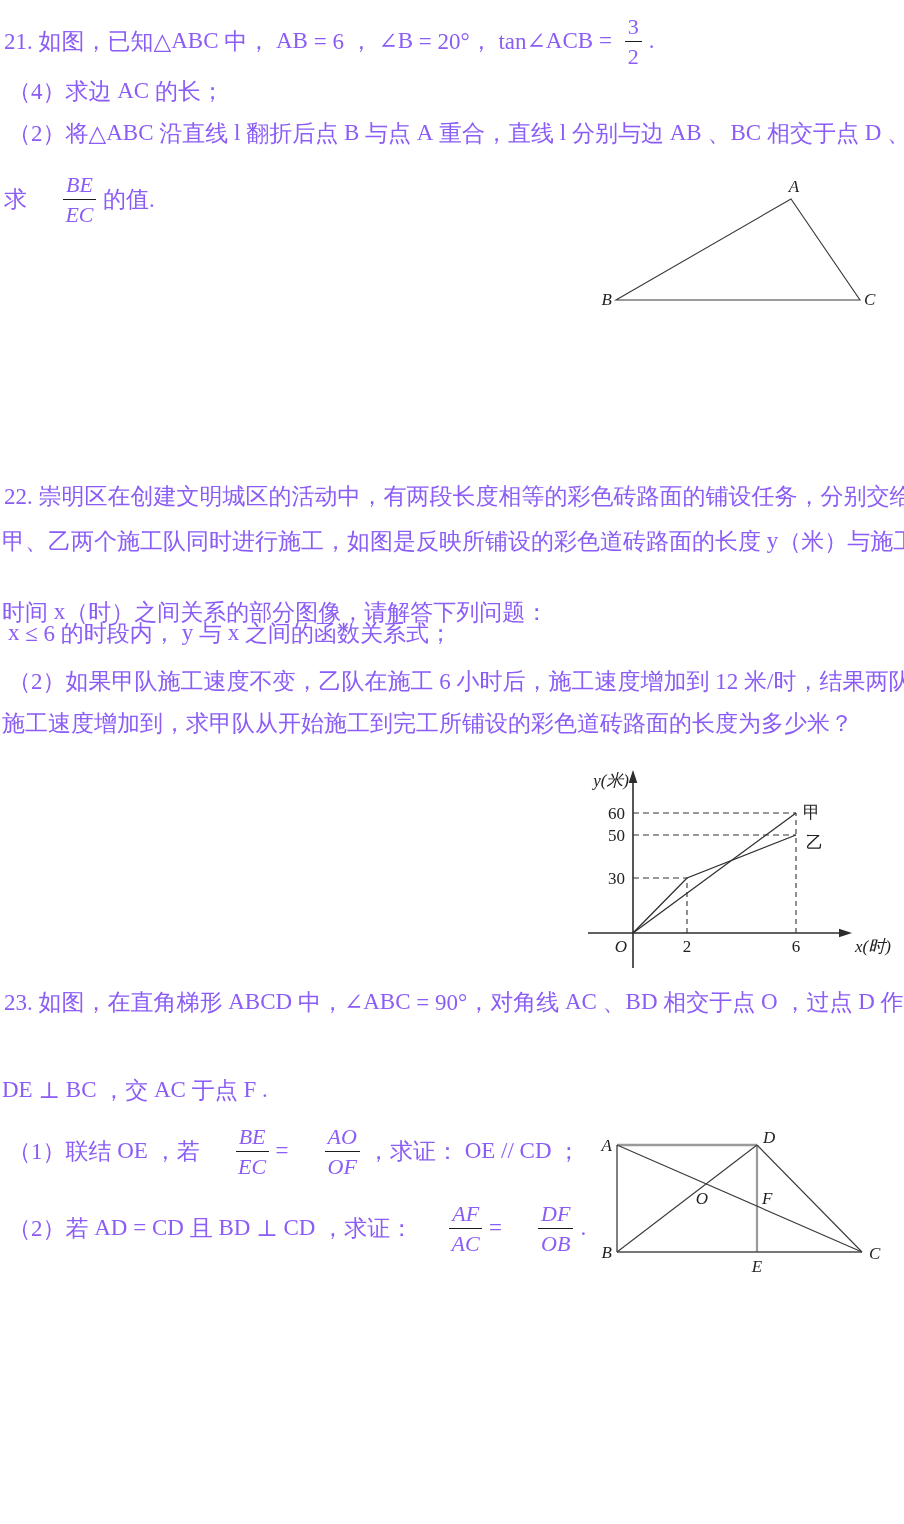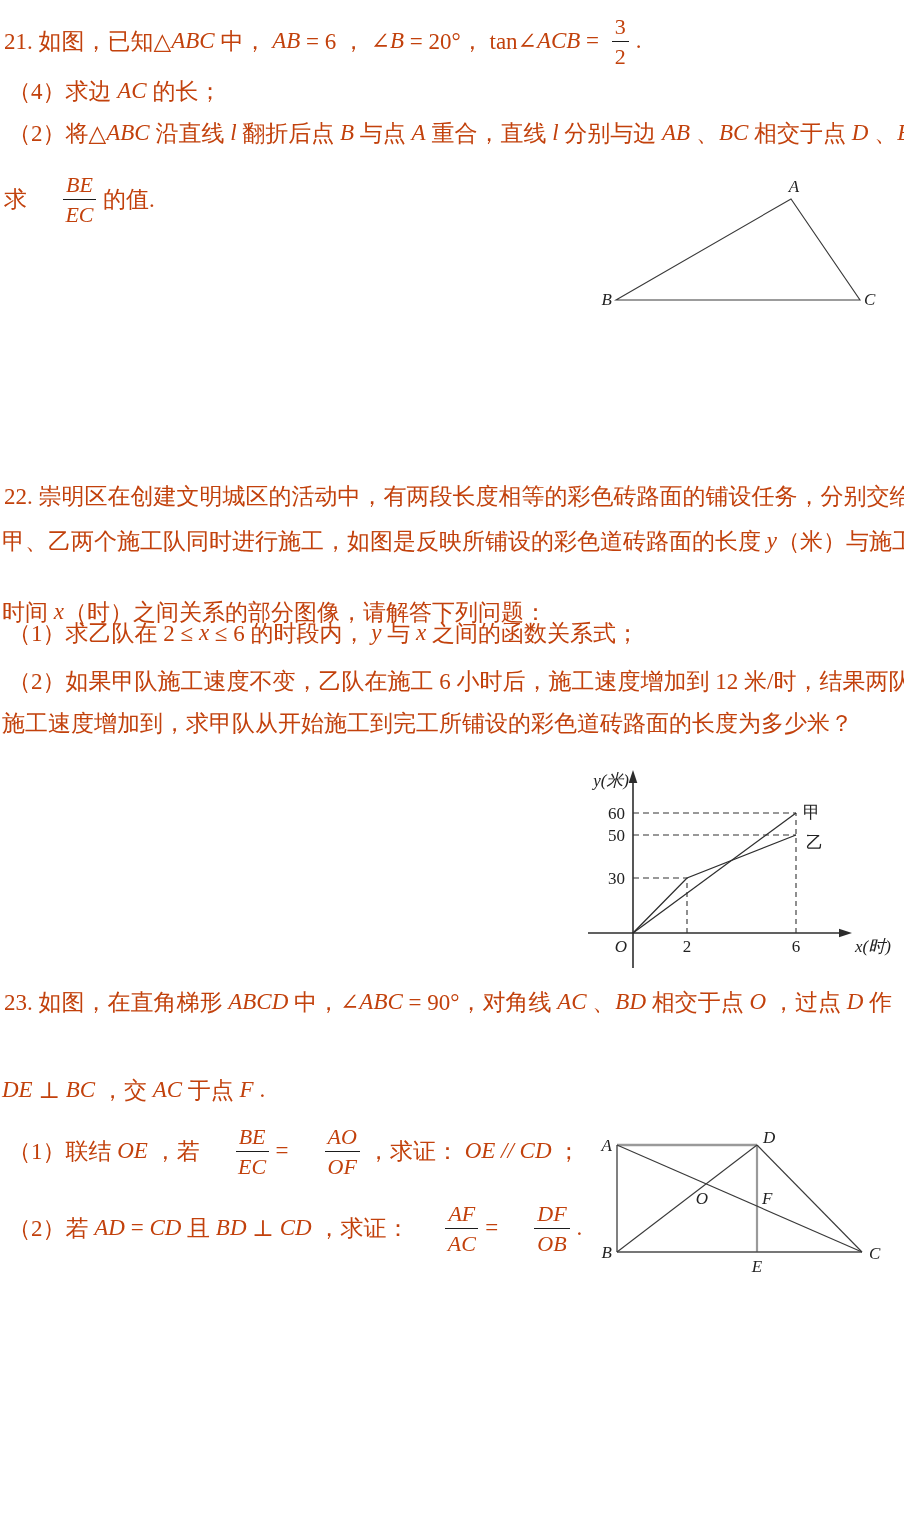--- a/index.html
+++ b/index.html
@@ -1,25 +1,25 @@
 <!DOCTYPE html>
 <html><head>
 <meta charset="utf-8">
 <style>
   html,body{margin:0;padding:0;background:#fff;}
   .page{
     position:relative;width:904px;height:1524px;background:#ffffff;
-    font-family:"Liberation Serif","DejaVu Serif",serif;color:#c2410c;
+    font-family:"Liberation Serif","DejaVu Serif",serif;color:#8b5cf6;
     overflow:hidden;
   }
   .tl{
     position:absolute;display:flex;align-items:center;
     font-size:23px;white-space:pre;letter-spacing:0px;
   }
-  .v{font-style:italic;}
+  .v{}
   .frac{
     display:inline-flex;flex-direction:column;text-align:center;
     margin:0 7px;font-size:22px;line-height:27px;
   }
   .frac.vi{font-style:italic;margin-left:36px;}
   .frac .num{display:block;border-bottom:1.6px solid #1b1b1b;padding:0 3px 1px 3px;}
   .frac .den{display:block;padding-top:1px;}
   .fig{position:absolute;}
   .fig text{font-family:"Liberation Serif","DejaVu Serif",serif;font-size:17px;fill:#222;}
   .fig text.it{font-style:italic;}
@@ -37,21 +37,21 @@
   <svg class="fig" style="left:570px;top:170px;" width="320" height="150" viewBox="0 0 320 150">
     <polygon points="221,29 46,130 290,130" fill="none" stroke="#3a3a3a" stroke-width="1.1"></polygon>
     <text x="224" y="22" text-anchor="middle" class="it">A</text>
     <text x="42" y="135" text-anchor="end" class="it">B</text>
     <text x="294" y="135" text-anchor="start" class="it">C</text>
   </svg>
 
   <div class="tl" style="left:4px;top:481px;height:30px;"><span>22. 崇明区在创建文明城区的活动中，有两段长度相等的彩色砖路面的铺设任务，分别交给</span></div>
   <div class="tl" style="left:2px;top:526px;height:30px;"><span>甲、乙两个施工队同时进行施工，如图是反映所铺设的彩色道砖路面的长度 </span><span class="v">y</span><span>（米）与施工</span></div>
   <div class="tl" style="left:2px;top:597px;height:30px;"><span>时间 </span><span class="v">x</span><span>（时）之间关系的部分图像，请解答下列问题：</span></div>
-  <div class="tl" style="left:8px;top:618px;height:30px;"><span>（1）求乙队在 2 ≤ </span><span class="v">x</span><span> ≤ 6 的时段内， </span><span class="v">y</span><span> 与 </span><span class="v">x</span><span> 之间的函数关系式；</span></div>
+  <div class="tl" style="left:8px;top:618px;height:30px;"><span class="v">x</span><span> ≤ 6 的时段内， </span><span class="v">y</span><span> 与 </span><span class="v">x</span><span> 之间的函数关系式；</span></div>
   <div class="tl" style="left:8px;top:666px;height:30px;"><span>（2）如果甲队施工速度不变，乙队在施工 6 小时后，施工速度增加到 12 米/时，结果两队</span></div>
   <div class="tl" style="left:2px;top:708px;height:30px;"><span>施工速度增加到，求甲队从开始施工到完工所铺设的彩色道砖路面的长度为多少米？</span></div>
 
   <svg class="fig" style="left:555px;top:755px;" width="345" height="220" viewBox="0 0 345 220">
 
     <line x1="33" y1="178" x2="288" y2="178" stroke="#2c2c2c" stroke-width="1.6"></line>
     <polygon points="297,178 284,173.7 284,182.3" fill="#2c2c2c"></polygon>
     <line x1="78" y1="26" x2="78" y2="213" stroke="#2c2c2c" stroke-width="1.6"></line>
     <polygon points="78,15 73.7,28 82.3,28" fill="#2c2c2c"></polygon>
 

